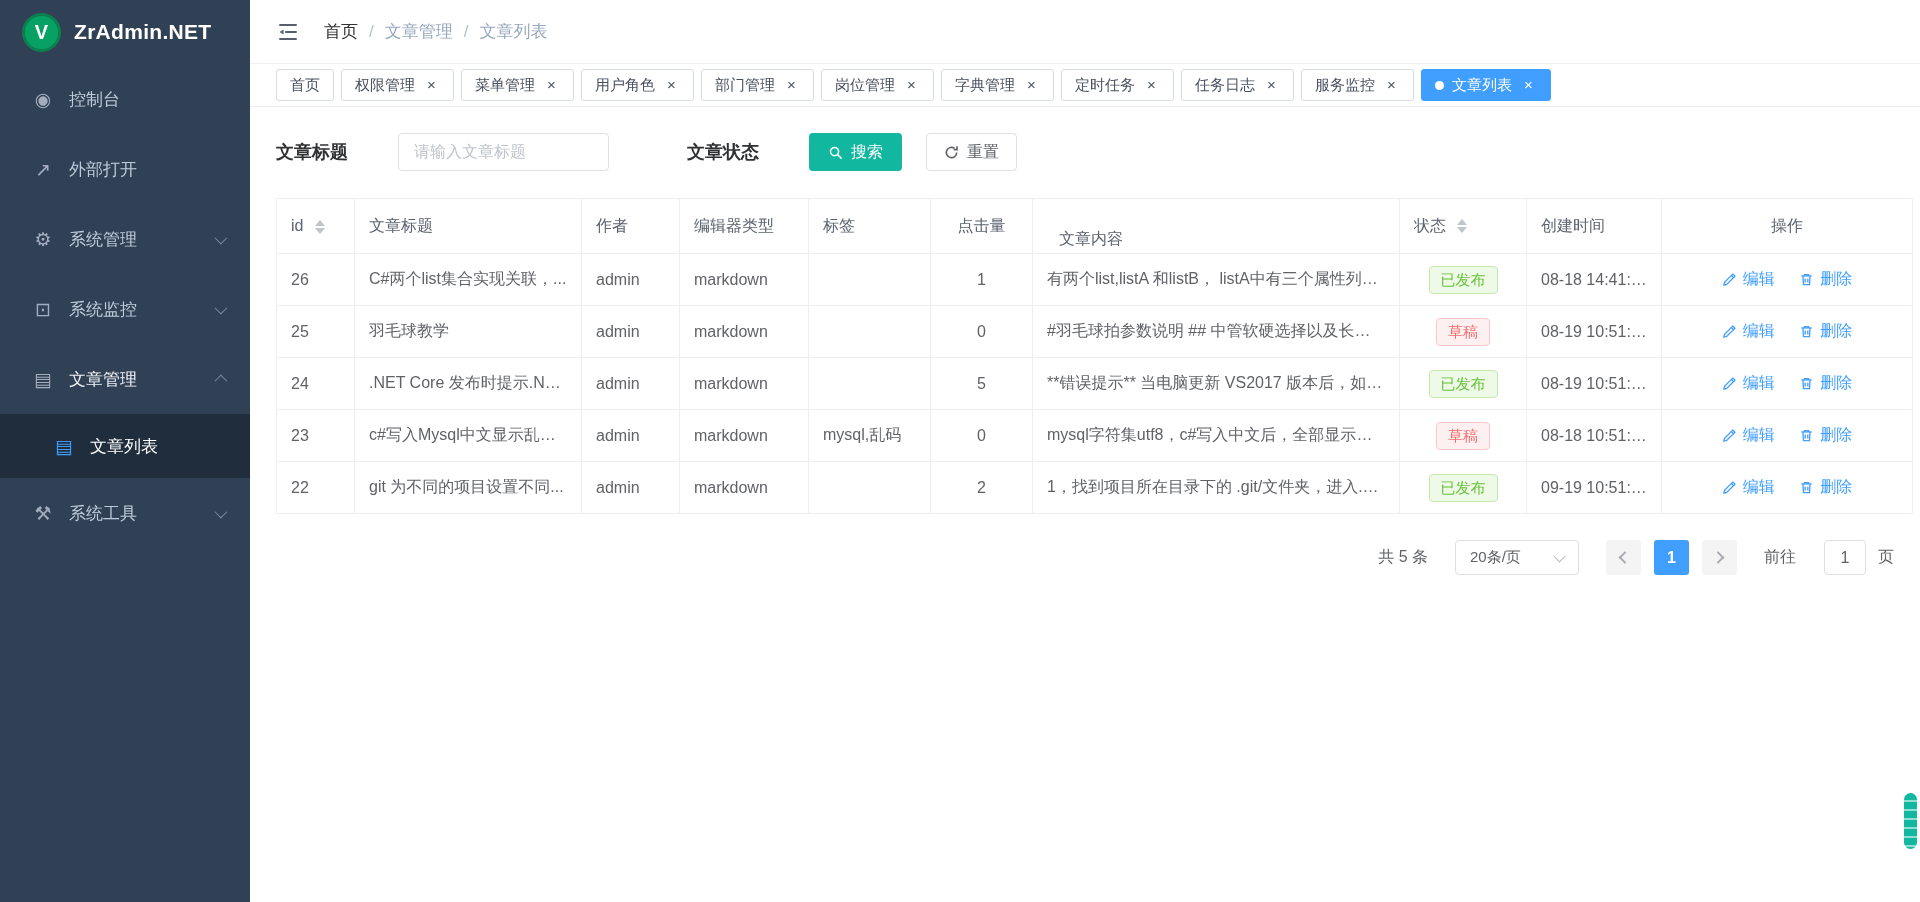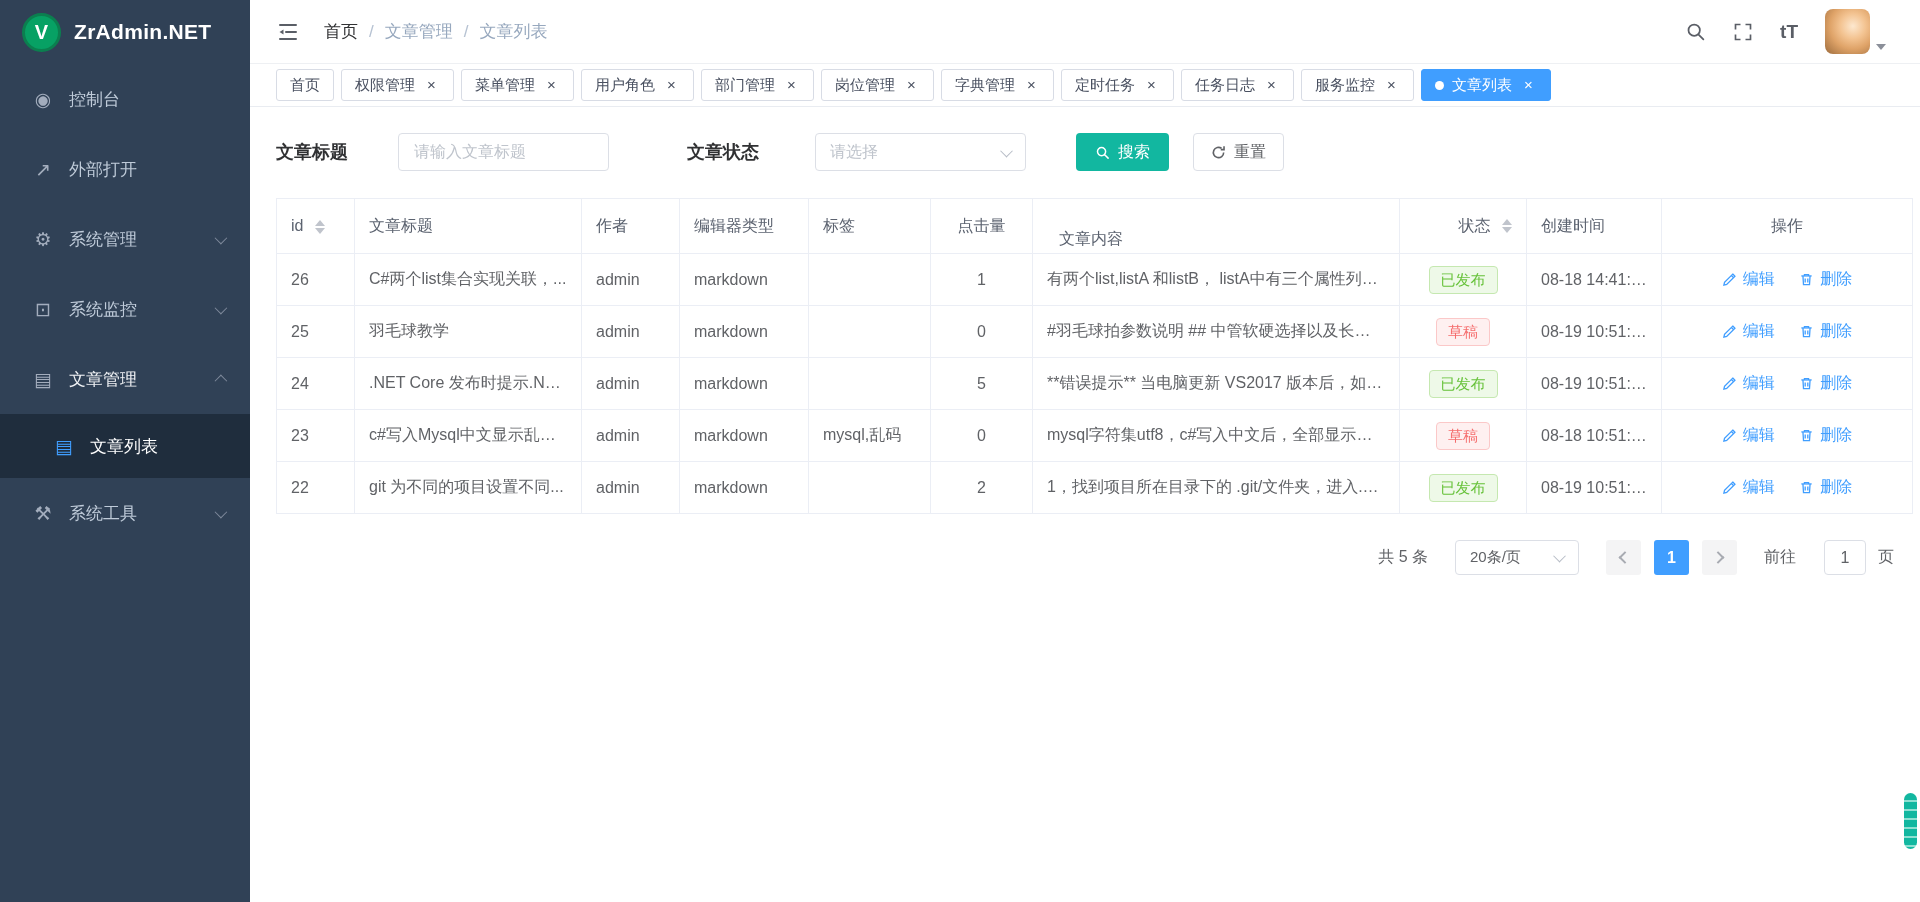--- a/index.html
+++ b/index.html
@@ -68,21 +68,21 @@
   .toolbar-right{margin-left:auto;display:flex;gap:13px}
   .circle-btn{width:33px;height:33px;border-radius:50%;border:1px solid #dcdfe6;background:#fff;color:#606266;display:flex;align-items:center;justify-content:center;cursor:pointer}
 
   
   table{width:100%;border-collapse:collapse;table-layout:fixed}
   th,td{border:1px solid #ebeef5;padding:0 14px;font-size:16px;color:#606266;text-align:left;white-space:nowrap;overflow:hidden;text-overflow:ellipsis}
   th{height:55px;font-weight:500;color:#5c6370;cursor:pointer}
   td{height:52px;background:#fff}
   th.id{width:78px}      th.title{width:227px}  th.author{width:98px}
   th.editor{width:129px} th.tags{width:122px}   th.clicks{width:102px;text-align:center}
-  th.content{width:367px}th.status{width:127px;text-align:right}
+  th.content{width:367px}th.status{width:127px;text-align:left}
   th.created{width:135px}th.ops{width:251px;text-align:center}
   td.c-clicks,td.c-status,td.c-ops{text-align:center}
   .sort{display:inline-flex;flex-direction:column;gap:2px;margin-left:7px;vertical-align:middle}
   .sort i{display:block;width:0;height:0;border-left:5px solid transparent;border-right:5px solid transparent}
   .sort .up{border-bottom:6px solid #c0c4cc}
   .sort .down{border-top:6px solid #c0c4cc}
   .tag{display:inline-block;height:28px;line-height:26px;padding:0 11px;border-radius:4px;font-size:15px;border:1px solid}
   .tag.published{background:#eef9e8;border-color:#c5e8b0;color:#67c23a}
   .tag.draft{background:#fef0f0;border-color:#fbc8c8;color:#f56c6c}
   .op{color:#409eff;cursor:pointer;display:inline-flex;align-items:center;gap:6px;margin:12px 10px;font-size:16px;text-decoration:none}
@@ -159,40 +159,20 @@
         <svg width="24" height="24" viewBox="0 0 24 24" fill="none">
           <path d="M4 5h16M10 12h10M4 19h16" stroke="currentColor" stroke-width="2" stroke-linecap="round"></path>
           <path d="M7.5 9.5L3.5 12l4 2.5z" fill="currentColor"></path>
         </svg>
       </button>
       <nav class="breadcrumb">
         <span class="crumb">首页</span>
           <span class="crumb">文章管理</span>
           <span class="crumb">文章列表</span>
       </nav>
-      <div class="topbar-right">
-        <button class="icon-btn">
-          <svg width="21" height="21" viewBox="0 0 24 24" fill="none">
-            <circle cx="10.5" cy="10.5" r="6.5" stroke="currentColor" stroke-width="2"></circle>
-            <path d="M15.5 15.5L21 21" stroke="currentColor" stroke-width="2" stroke-linecap="round"></path>
-          </svg>
-        </button>
-        <button class="icon-btn">
-          <svg width="20" height="20" viewBox="0 0 24 24" fill="none" stroke="currentColor" stroke-width="2">
-            <path d="M9 3H3v6M15 3h6v6M21 15v6h-6M3 15v6h6"></path>
-          </svg>
-        </button>
-        <button class="icon-btn fontsize-btn">
-          <span>tT</span>
-        </button>
-        <div class="avatar-wrap">
-          <span class="avatar"></span>
-          <span class="avatar-caret"></span>
-        </div>
-      </div>
     </header>
 
     <div class="tabsbar">
       <span class="tab">
 
           <span class="tab-label">首页</span>
 
         </span>
         <span class="tab">
 
@@ -245,24 +225,20 @@
           <span class="tab-close"></span>
         </span>
     </div>
 
     <main class="content">
 
       <div class="filter-row">
         <span class="filter-label">文章标题</span>
         <input class="filter-input" type="text" placeholder="请输入文章标题" style="">
         <span class="filter-label flabel-2">文章状态</span>
-        <div class="select status">
-          <span class="select-text">请选择</span>
-          <span class="select-arrow"></span>
-        </div>
         <button class="btn btn-search">
           <svg width="15" height="15" viewBox="0 0 24 24" fill="none">
             <circle cx="10.5" cy="10.5" r="6.5" stroke="currentColor" stroke-width="2.4"></circle>
             <path d="M15.5 15.5L21 21" stroke="currentColor" stroke-width="2.4" stroke-linecap="round"></path>
           </svg>
           <span>搜索</span>
         </button>
         <button class="btn btn-reset">
           <svg width="15" height="15" viewBox="0 0 16 16" fill="none" stroke="currentColor" stroke-width="1.7">
             <path d="M13.5 8a5.5 5.5 0 1 1-2.2-4.4"></path>
@@ -453,21 +429,21 @@
               <td class="c-id">22</td>
               <td class="c-title">git 为不同的项目设置不同...</td>
               <td class="c-author">admin</td>
               <td class="c-editor">markdown</td>
               <td class="c-tags"></td>
               <td class="c-clicks">2</td>
               <td class="c-content">1，找到项目所在目录下的 .git/文件夹，进入.git/...</td>
               <td class="c-status">
                 <span class="tag published">已发布</span>
               </td>
-              <td class="c-created">08-19 10:51:22</td>
+              <td class="c-created">09-19 10:51:22</td>
               <td class="c-ops">
                 <a class="op">
                   <svg width="15" height="15" viewBox="0 0 16 16" fill="none" stroke="currentColor" stroke-width="1.4">
                     <path d="M11.5 2.2l2.3 2.3L5 13.3l-3 .7.7-3z"></path>
                     <path d="M10 3.7l2.3 2.3"></path>
                   </svg>
                   <span>编辑</span>
                 </a>
                 <a class="op">
                   <svg width="15" height="15" viewBox="0 0 16 16" fill="none" stroke="currentColor" stroke-width="1.4">

